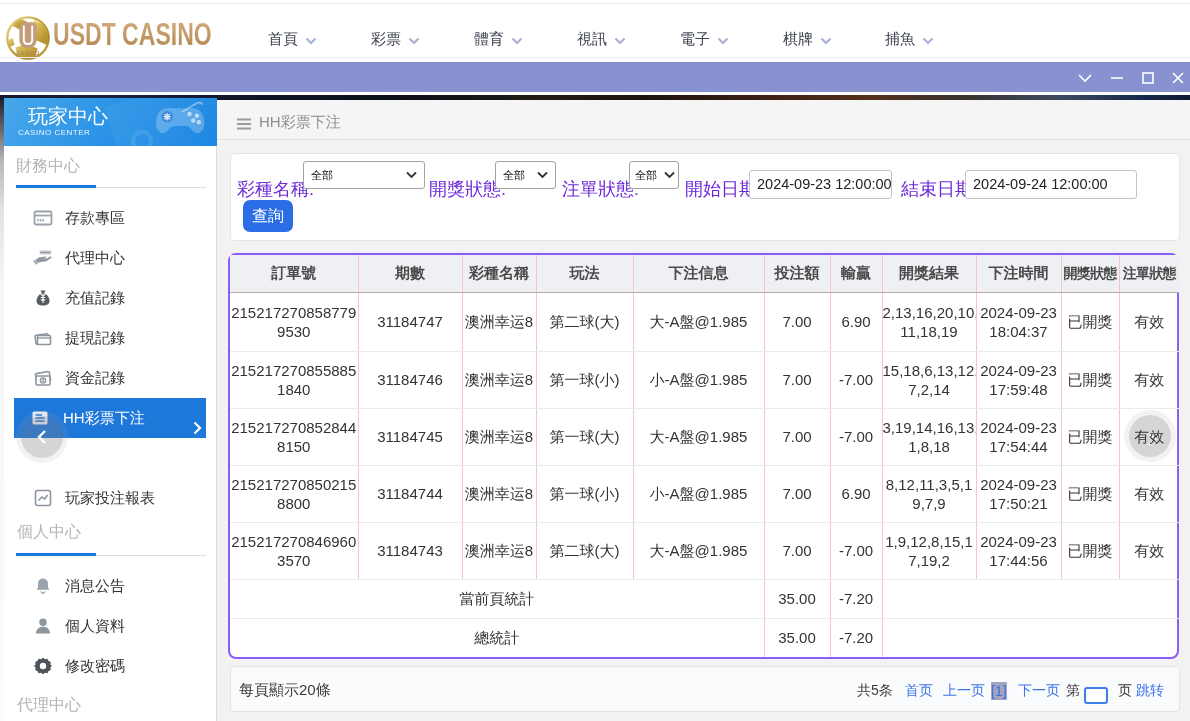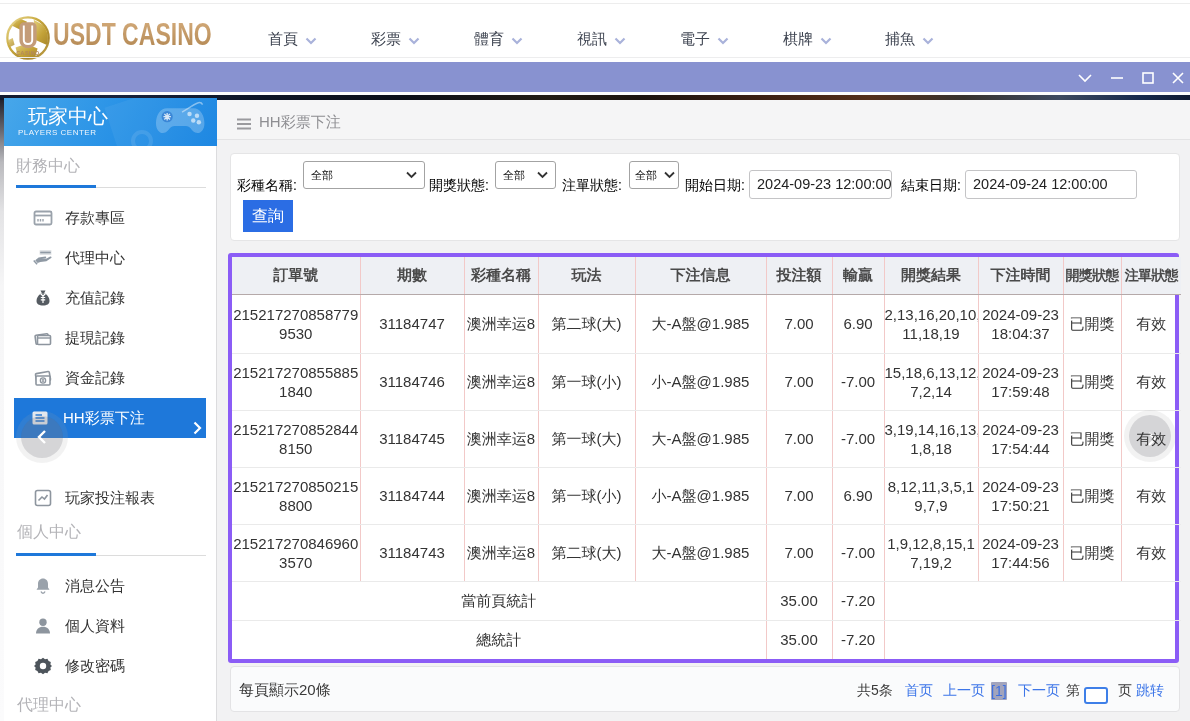--- a/index.html
+++ b/index.html
@@ -34,27 +34,27 @@
 .sbdivblue{left:12px;width:80px;height:3px;background:#1e78da;margin-top:-1px}
 .mi{left:0;width:246px;height:40px;line-height:40px;font-size:15px;color:#333}
 .mi .ic{position:absolute;left:29px;top:10px;width:20px;height:20px}
 .mi .tx{position:absolute;left:61px;top:0}
 #active{background:#1e78da;color:#fff;left:10px !important;width:192px}
 #active .ic{left:16px}
 #active .tx{left:49px}
 #active .arrow{position:absolute;right:4px;top:12px}
 
 #filter{left:230px;top:153px;width:950px;height:88px;background:#fff;border:1px solid #e5e5e6;border-radius:4px}
-.flabel{top:177px;font-size:14px;color:#000000}
+.flabel{top:177px;font-size:18px;color:#6d28d9}
 .fsel{top:161px;height:28px;background:#fff;border:1px solid #a3a3a3;border-radius:3px;font-size:11px;color:#111;line-height:26px;padding-left:7px}
 .fsel svg{position:absolute;right:7px;top:9px}
 .finput{top:170px;height:29px;background:#fff;border:1px solid #c4c4c6;border-radius:3px;font-size:14.5px;color:#222;line-height:27px;padding-left:7px;white-space:nowrap}
-#qbtn{left:243px;top:200px;width:50px;height:32px;background:#2b6de4;border-radius:0;color:#fff;font-size:16px;text-align:center;line-height:32px}
-
-#tablewrap{left:228px;top:253px;width:951px;background:#fff;border:4px solid #8b5cf6;border-radius:3px}
+#qbtn{left:243px;top:200px;width:50px;height:32px;background:#2b6de4;border-radius:7px;color:#fff;font-size:16px;text-align:center;line-height:32px}
+
+#tablewrap{left:228px;top:253px;width:951px;background:#fff;border:2px solid #8b5cf6;border-radius:8px}
 table{border-collapse:collapse;table-layout:fixed;width:949px;font-size:15px;color:#333}
 th{background:#eef0f4;font-weight:bold;color:#4a4a4a;height:37px;border-bottom:1px solid #b5a9a9}
 th,td{border-left:1px solid #f2c9c8;text-align:center;vertical-align:middle;overflow:hidden;padding:0}
 th:first-child,td:first-child{border-left:none}
 td{height:57px;border-bottom:1px solid #eaeaea;line-height:19px}
 tr.sum td{height:39px}
 tr.sum td.nb{border-left:none}
 tr:last-child td{border-bottom:none}
 
 #pfoot{left:230px;top:666px;width:950px;height:46px;background:#fafbfc;border:1px solid #e3e3e5;border-radius:4px;font-size:15px;color:#3a3a3a}
@@ -155,21 +155,21 @@
         <circle cx="46" cy="18" r="2.4" fill="rgba(255,255,255,.6)"></circle>
     <circle cx="42" cy="23" r="2.4" fill="rgba(255,255,255,.6)"></circle>
         <circle cx="48" cy="25" r="2.4" fill="rgba(255,255,255,.6)"></circle>
     <path d="M30 14 L40 8" stroke="rgba(255,255,255,.45)" stroke-width="1.5" fill="none"></path>
     <path d="M40 8 C46 4 50 2 52 6" stroke="rgba(255,255,255,.45)" stroke-width="1.5" fill="none"></path>
   </svg>
   <svg class="abs" style="left:125px;top:30px" width="26" height="26" viewBox="0 0 26 26">
         <circle cx="13" cy="13" r="9" fill="none" stroke="rgba(255,255,255,.1)" stroke-width="4"></circle>
       </svg>
   <div class="abs" id="sbtitle">玩家中心</div>
-  <div class="abs" id="sbsub">PLAYERS CENTER</div>
+  <div class="abs" id="sbsub">CASINO CENTER</div>
  </div>
  <div class="abs sectitle" style="top:58px;left:12px">財務中心</div>
  <div class="abs sbdivline" style="top:89px"></div>
  <div class="abs sbdivblue" style="top:88px"></div>
  <div class="abs mi" style="top:100px">
       <svg class="ic" viewBox="0 0 20 20">
         <rect x="1.5" y="3.5" width="17" height="13" rx="1.5" fill="none" stroke="#9aa2ab" stroke-width="1.8"></rect>
         <path d="M2 7.5 H18" stroke="#9aa2ab" stroke-width="1.8"></path>
         <path d="M5 11 V13.5 M7.5 11 V13.5 M10 11 V13.5" stroke="#9aa2ab" stroke-width="1.4"></path>
       </svg>

